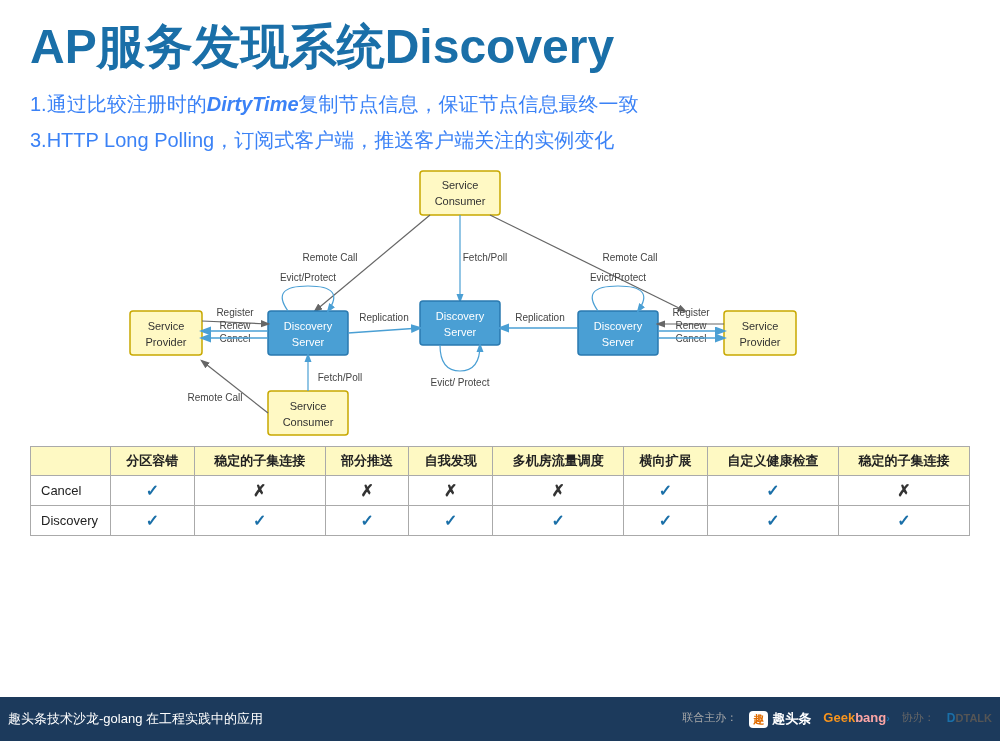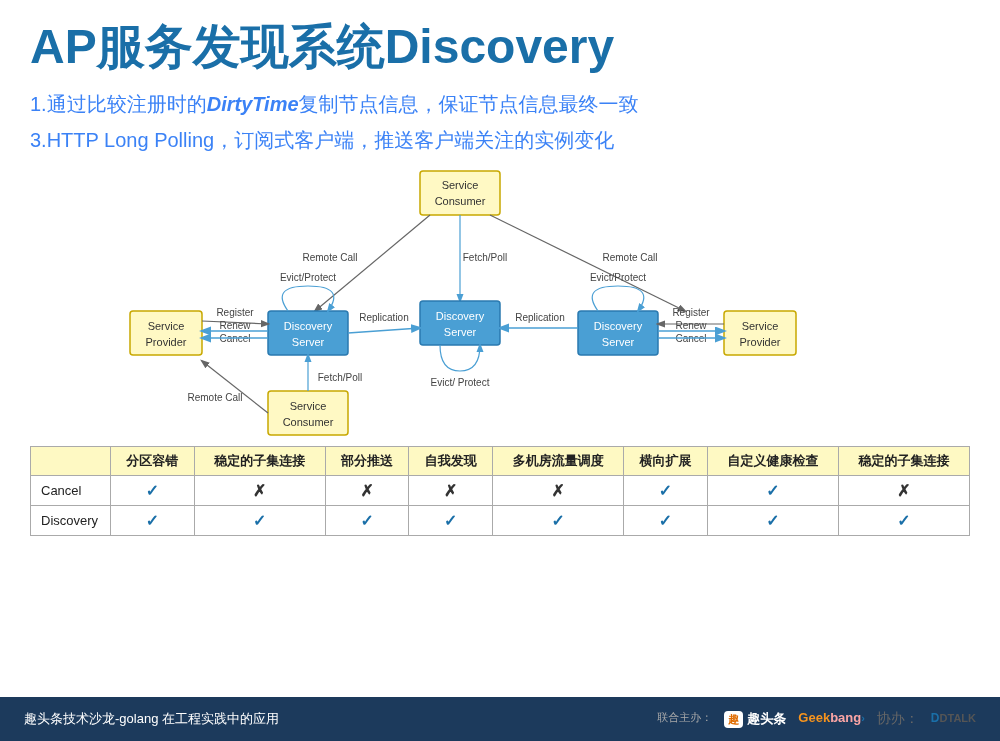--- a/index.html
+++ b/index.html
@@ -70,21 +70,21 @@
     .footer {
       position: absolute;
       bottom: 0;
       left: 0;
       right: 0;
       height: 44px;
       background: #1c3a5c;
       display: flex;
       align-items: center;
       justify-content: space-between;
-      padding: 0 24px;
+      padding: 0 8px;
     }
     .footer-left {
       color: #ffffff;
       font-size: 13px;
     }
     .footer-right {
       display: flex;
       align-items: flex-start;
       gap: 12px;
       font-size: 12px;
@@ -115,21 +115,21 @@
       color: #1a6fa8;
       font-weight: bold;
       font-size: 13px;
     }
     .footer-sponsor {
       color: #aaa;
       font-size: 11px;
     }
     .footer-divider {
       color: #666;
-      font-size: 14px;
+      font-size: 11px;
     }
     
     .box-blue {
       fill: #4a9fd4;
       stroke: #2a7ab0;
       stroke-width: 1.5;
     }
     .box-yellow {
       fill: #fff9c4;
       stroke: #c8a800;

